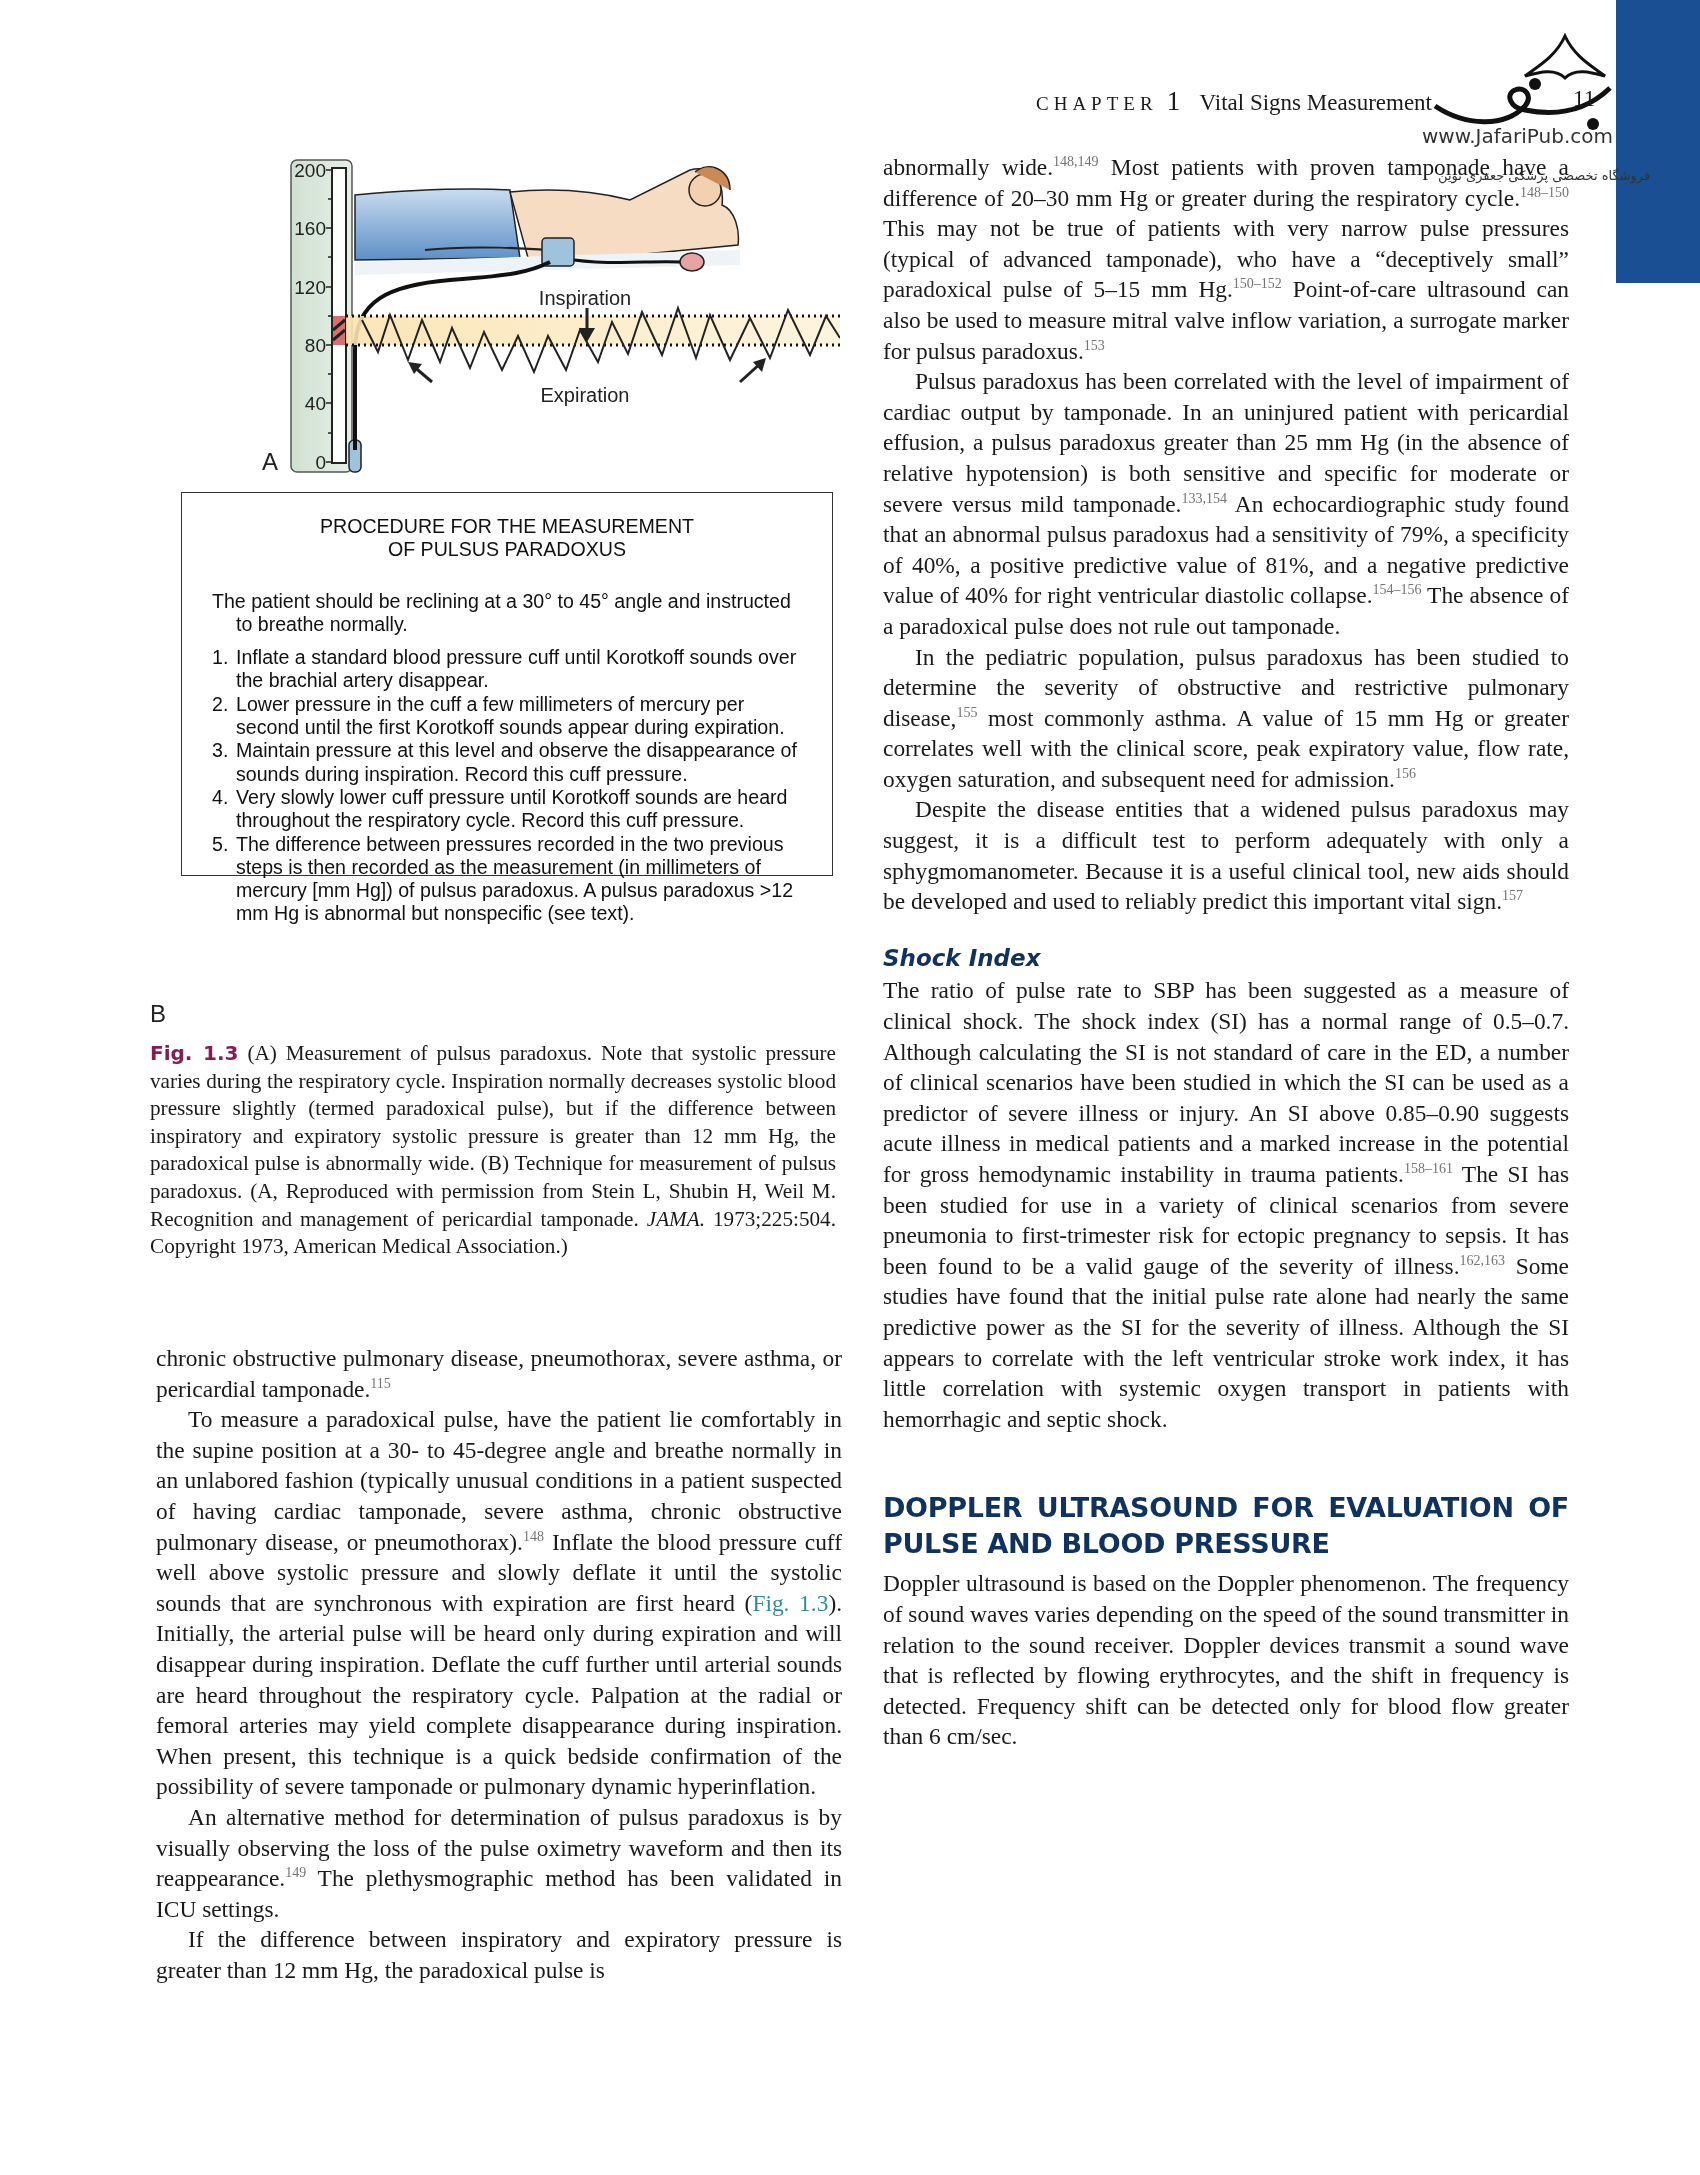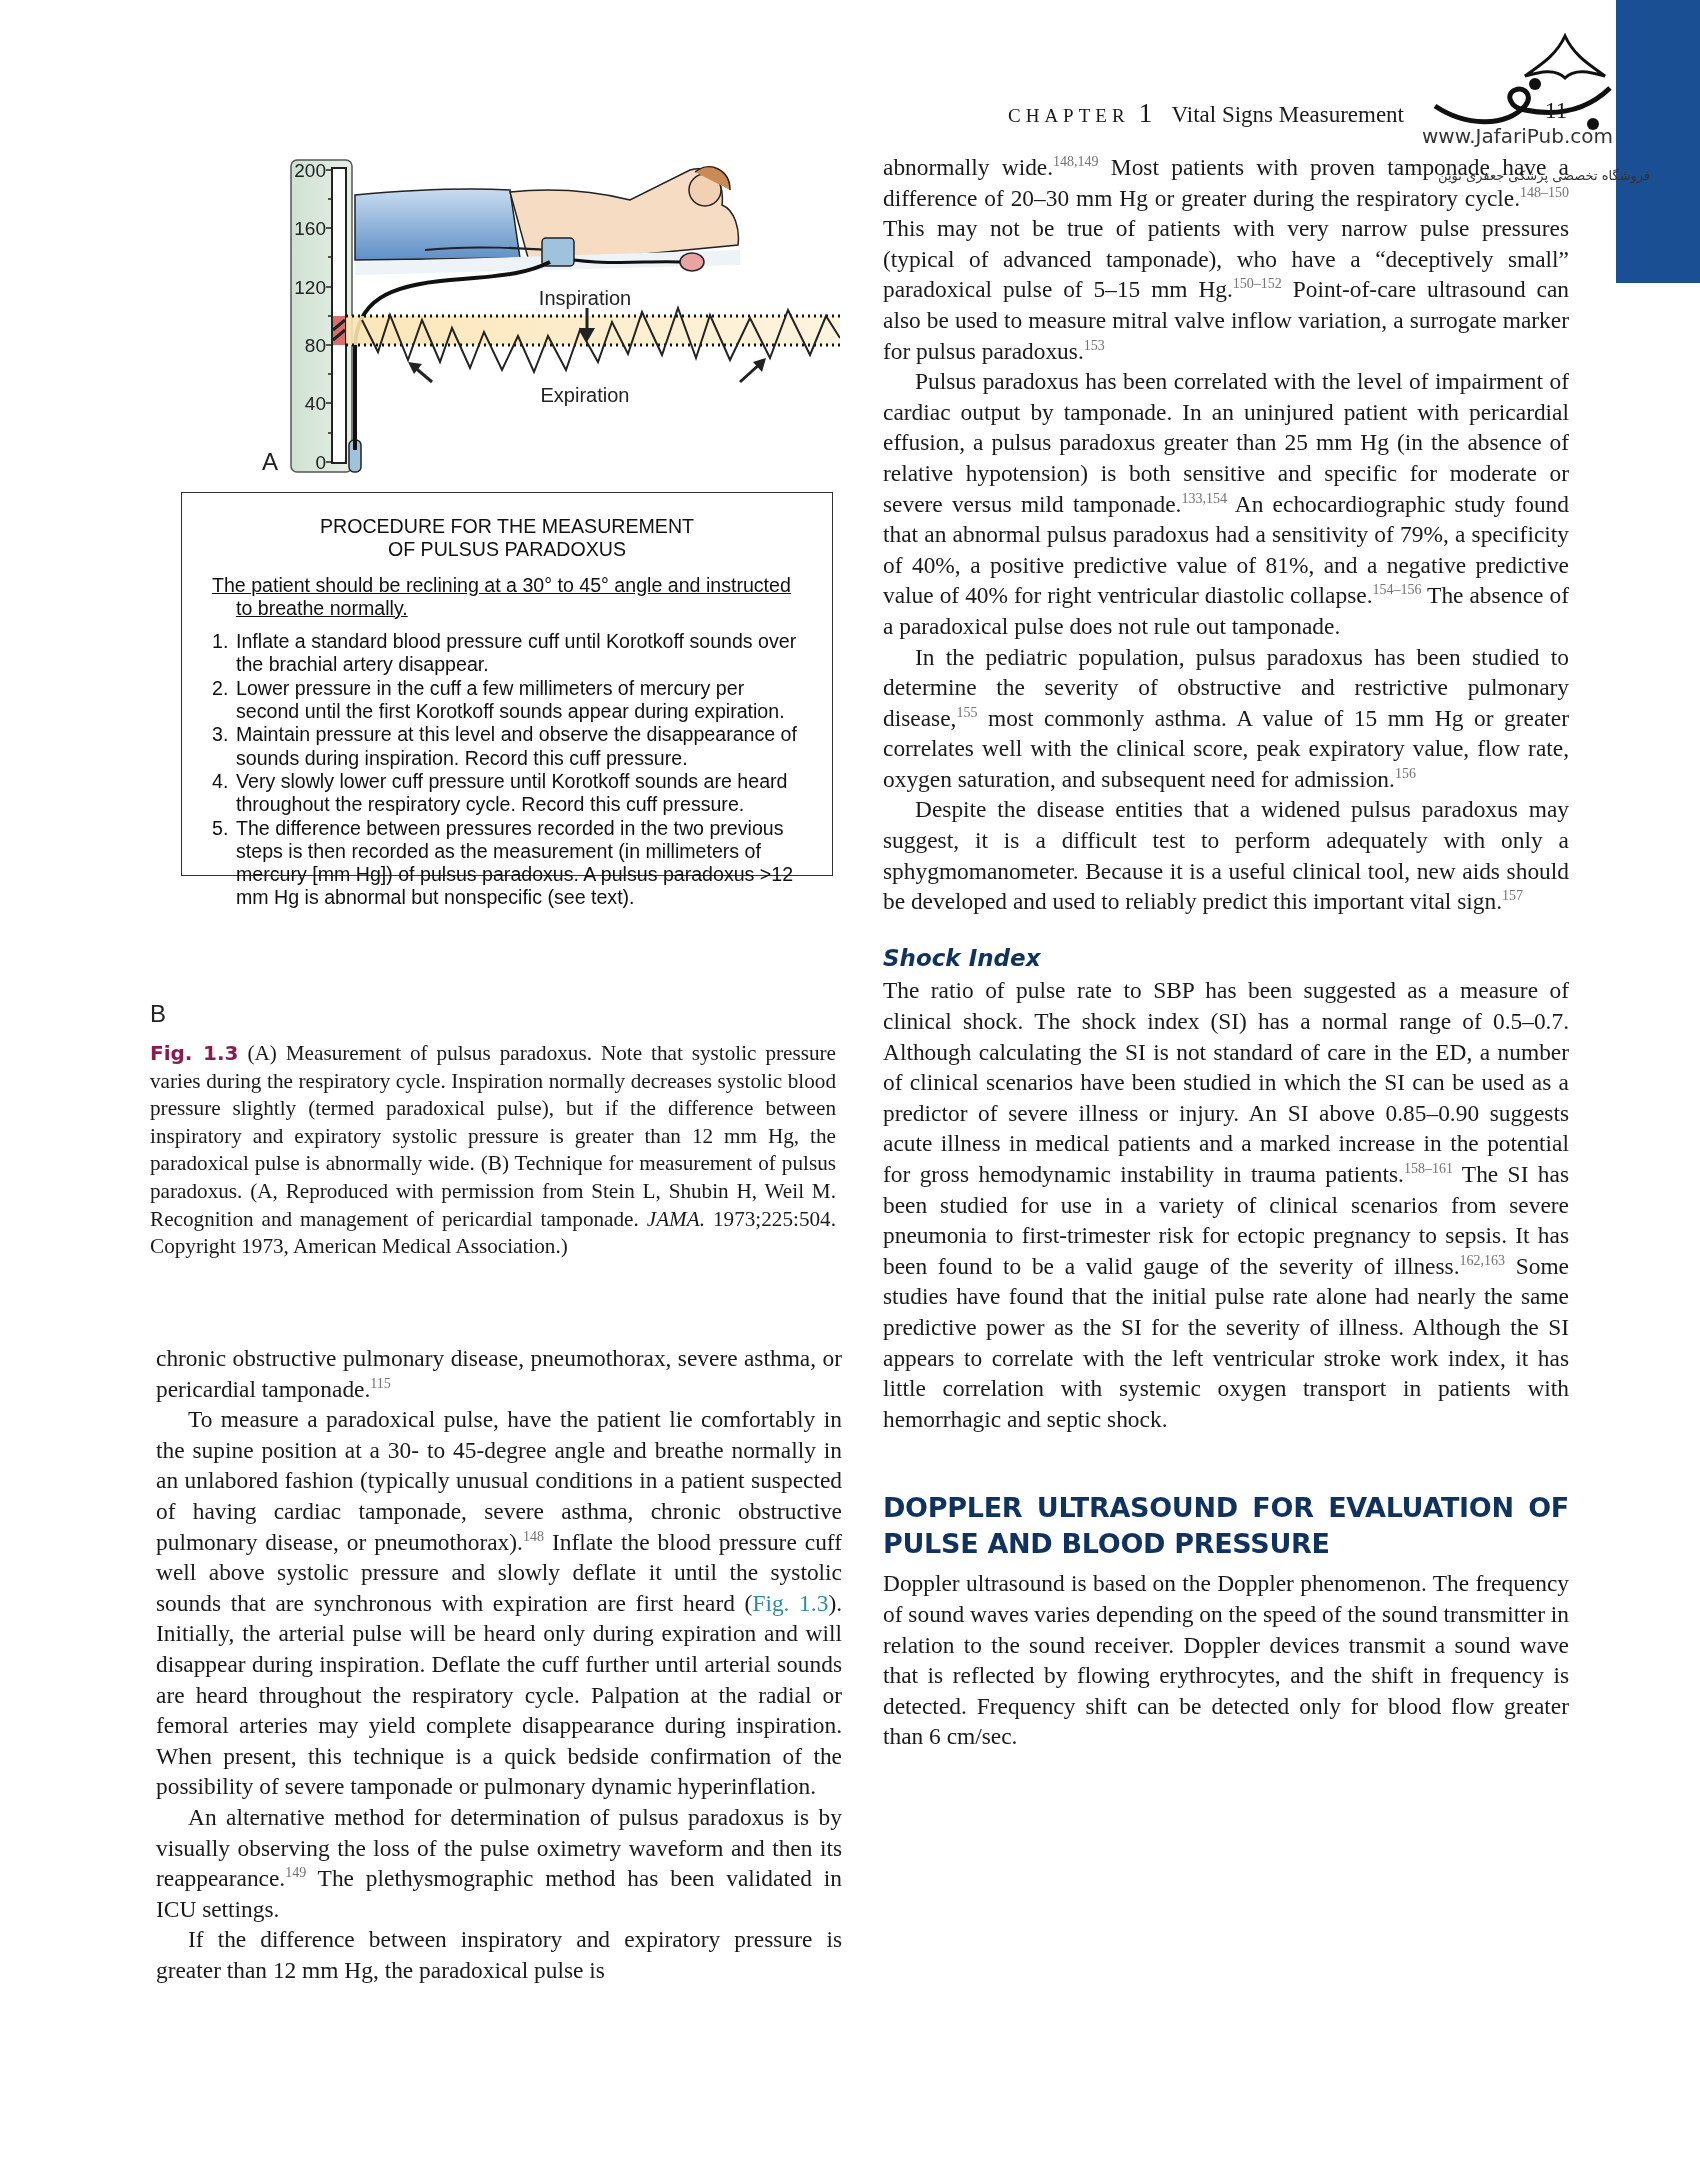--- a/index.html
+++ b/index.html
@@ -1,18 +1,18 @@
 <!DOCTYPE html>
 <html><head>
 <meta charset="utf-8">
 <style>
   html, body { margin: 0; padding: 0; background: #ffffff; }
   body { width: 1700px; height: 2175px; position: relative; overflow: hidden; font-family: "Liberation Serif", "DejaVu Serif", serif; color: #1a1a1a; }
   .abs { position: absolute; }
-  .header { top: 86px; left: 1008px; font-size: 21px; letter-spacing: 0; white-space: nowrap; margin-top: 12px; }
+  .header { top: 86px; left: 1036px; font-size: 21px; letter-spacing: 0; white-space: nowrap; }
   .header .chap { letter-spacing: 5px; font-size: 19px; }
   .header .num { font-size: 27px; margin: 0 14px 0 4px; }
   .header .title { font-size: 23px; }
   .header .page { position: absolute; left: 537px; top: 0; font-size: 23px; }
   .blue-tab { top: 0; left: 1616px; width: 84px; height: 283px; background: #1a4f94; }
   .logo { top: 28px; left: 1415px; width: 200px; height: 110px; }
   .logo-url { top: 124px; left: 1422px; font-family: "DejaVu Sans", sans-serif; font-size: 20px; color: #333; white-space: nowrap; }
   .logo-fa { top: 168px; left: 1438px; font-family: "DejaVu Sans", sans-serif; font-size: 13px; color: #333; white-space: nowrap; direction: rtl; }
 
   .col { width: 686px; font-size: 23.4px; line-height: 30.6px; text-align: justify; }
@@ -24,21 +24,21 @@
   a.figref { color: #2e8aa3; text-decoration: none; }
 
   .h-shock { font-family: "DejaVu Sans", sans-serif; font-weight: bold; font-style: italic; color: #10325e; font-size: 23px; margin: 26px 0 2px 0; }
   .h-doppler { font-family: "DejaVu Sans", sans-serif; font-weight: bold; color: #10325e; font-size: 27px; line-height: 36px; margin: 56px 0 6px 0; letter-spacing: -0.3px; }
   .h-principles { font-family: "DejaVu Sans", sans-serif; font-weight: bold; color: #10325e; font-size: 27px; line-height: 36px; margin: 6px 0 12px 0; letter-spacing: -0.3px; }
 
   .fig-a { left: 150px; top: 150px; width: 690px; height: 330px; }
   .fig-label { font-family: "Liberation Sans", sans-serif; font-size: 24px; color: #222; }
   .proc-box { left: 181px; top: 492px; width: 652px; height: 384px; border: 1.5px solid #333; box-sizing: border-box; font-family: "Liberation Sans", sans-serif; font-size: 19.6px; line-height: 23.3px; color: #111; }
   .proc-title { text-align: center; margin-top: 22px; }
-  .proc-intro { margin: 12px 20px 0 30px; padding-left: 24px; text-indent: -24px; text-decoration: underline; }
+  .proc-intro { margin: 28px 20px 0 30px; padding-left: 24px; text-indent: -24px; }
   .proc-list { margin: 10px 20px 0 30px; padding: 0; list-style: none; }
   .proc-list li { padding-left: 24px; text-indent: -24px; }
   .proc-list li .n { display: inline-block; width: 24px; text-indent: 0; }
 
   .caption { left: 150px; top: 1040px; width: 686px; font-size: 21.2px; line-height: 27.6px; text-align: justify; }
   .caption .figlab { font-family: "DejaVu Sans", sans-serif; font-weight: bold; color: #8a1b4f; font-size: 20px; }
   .caption i { font-style: italic; }
 </style>
 </head>
 <body>

